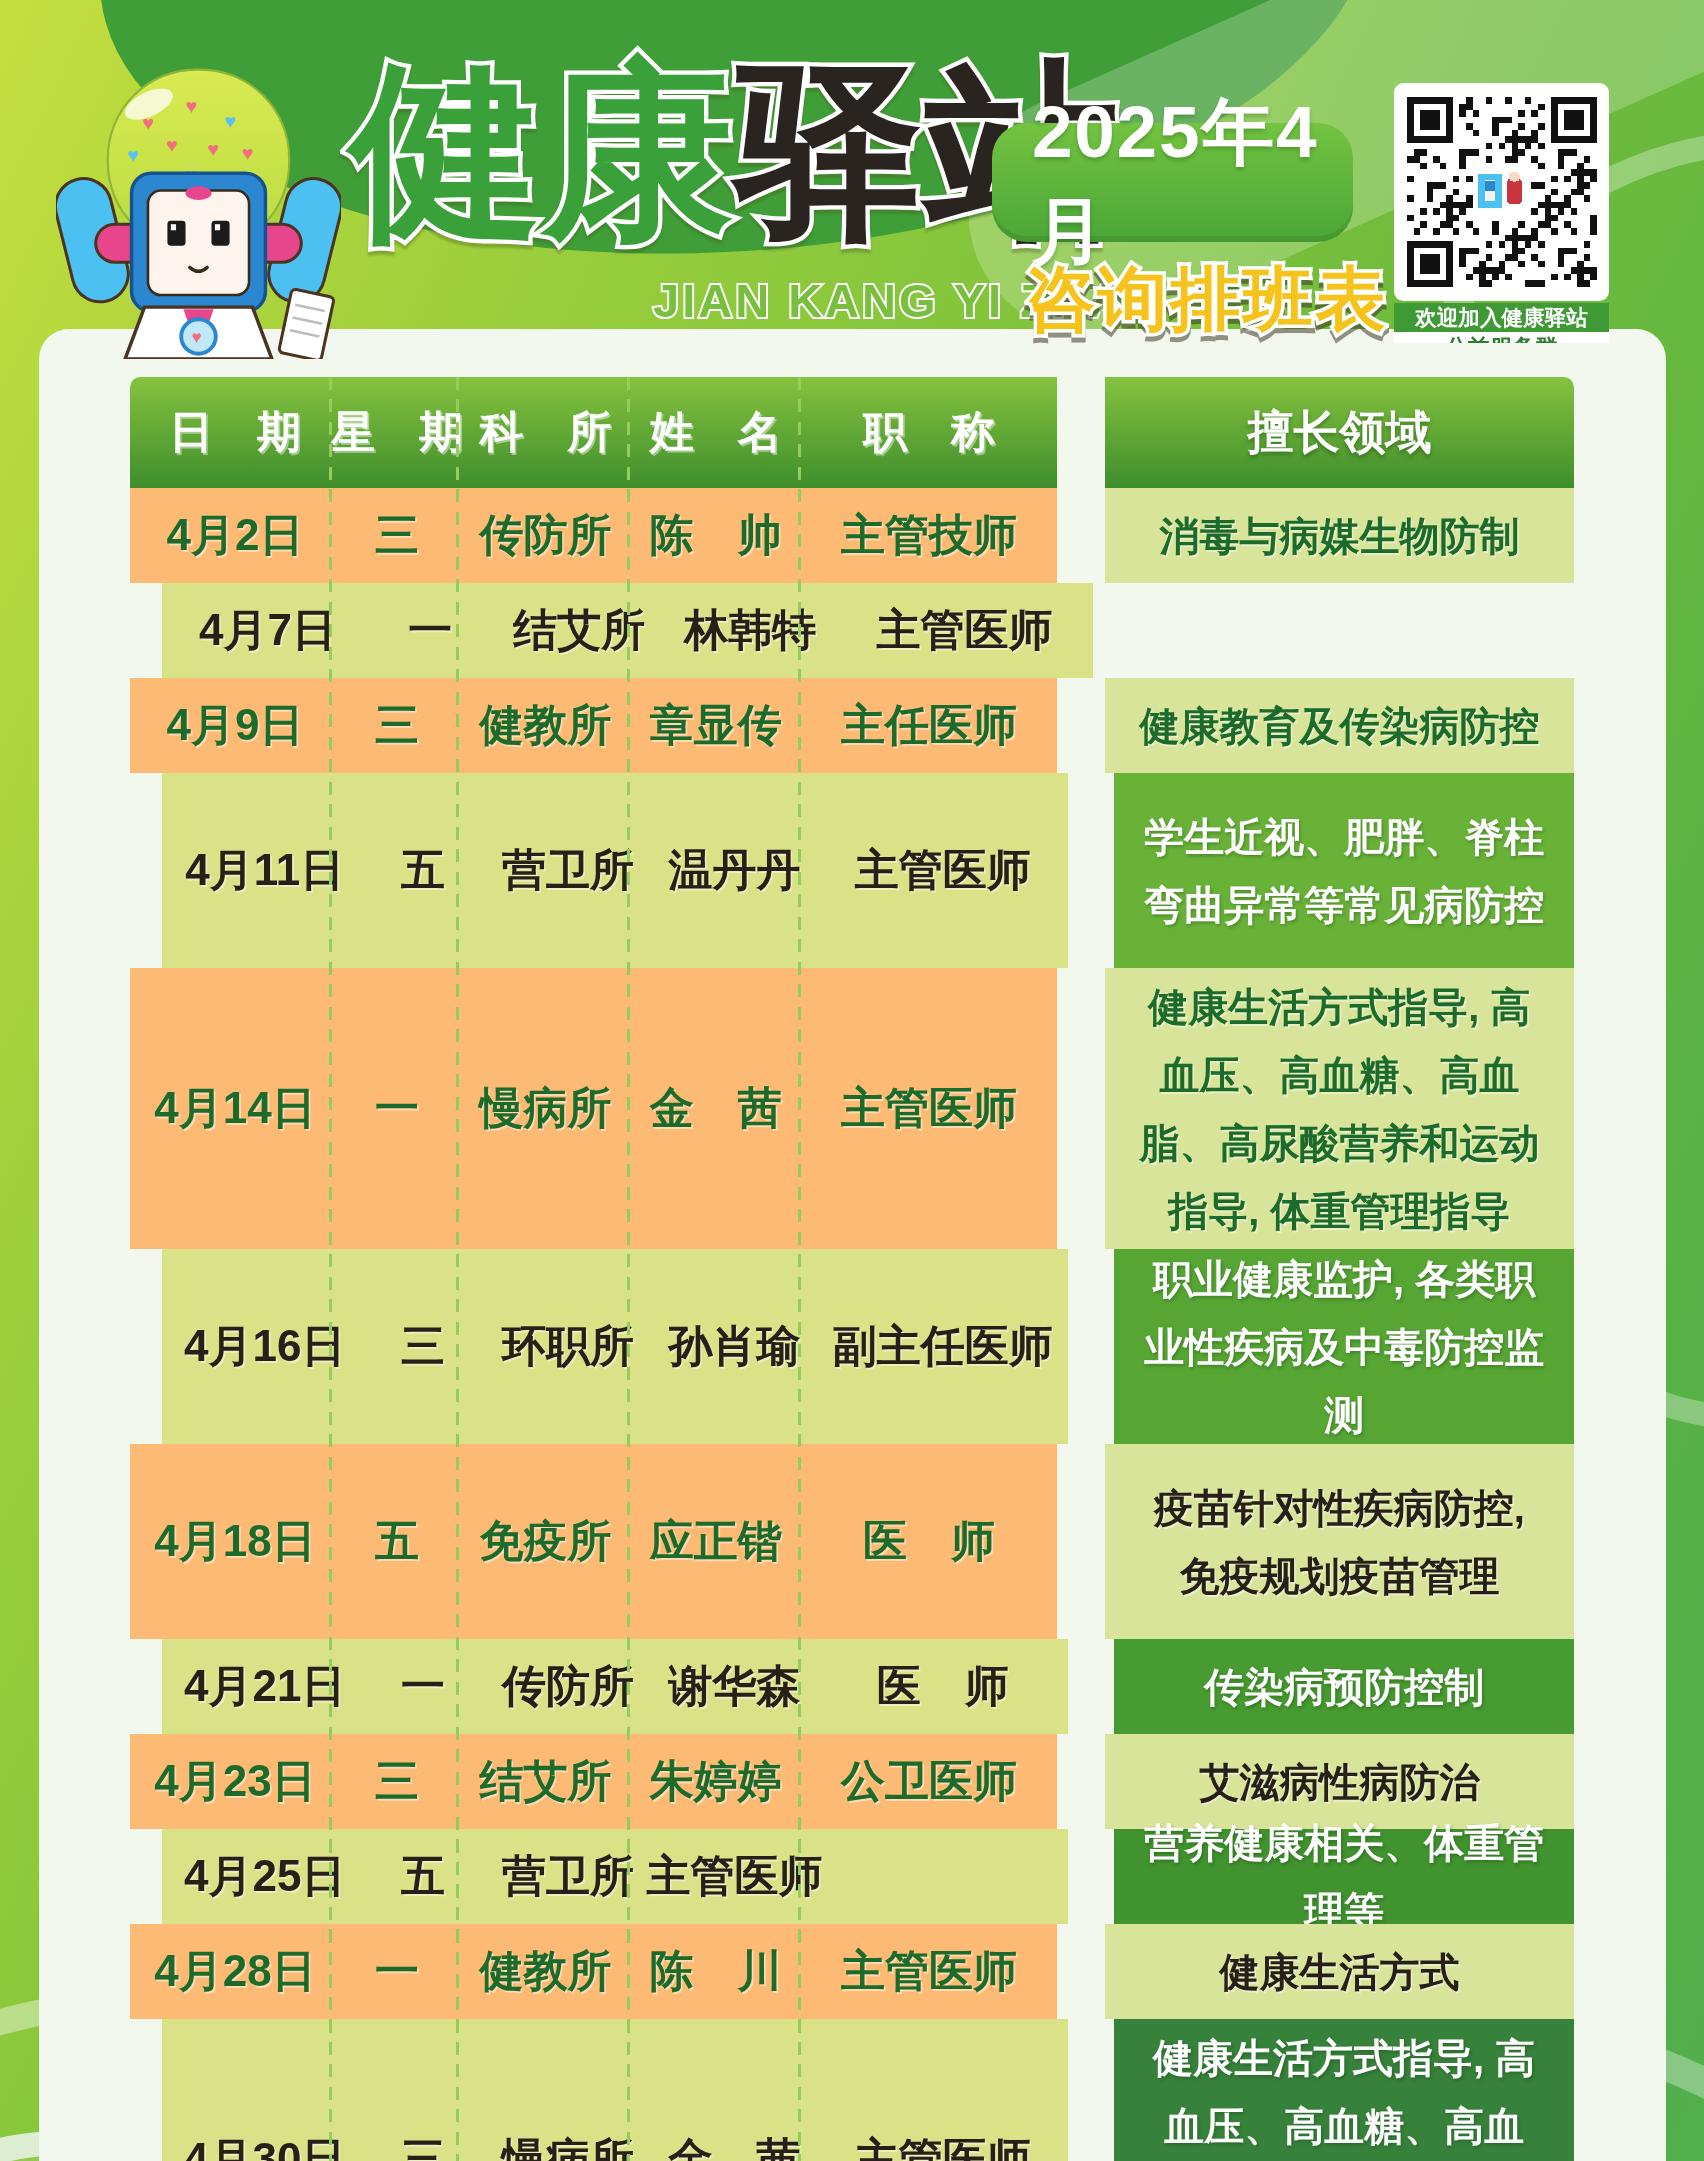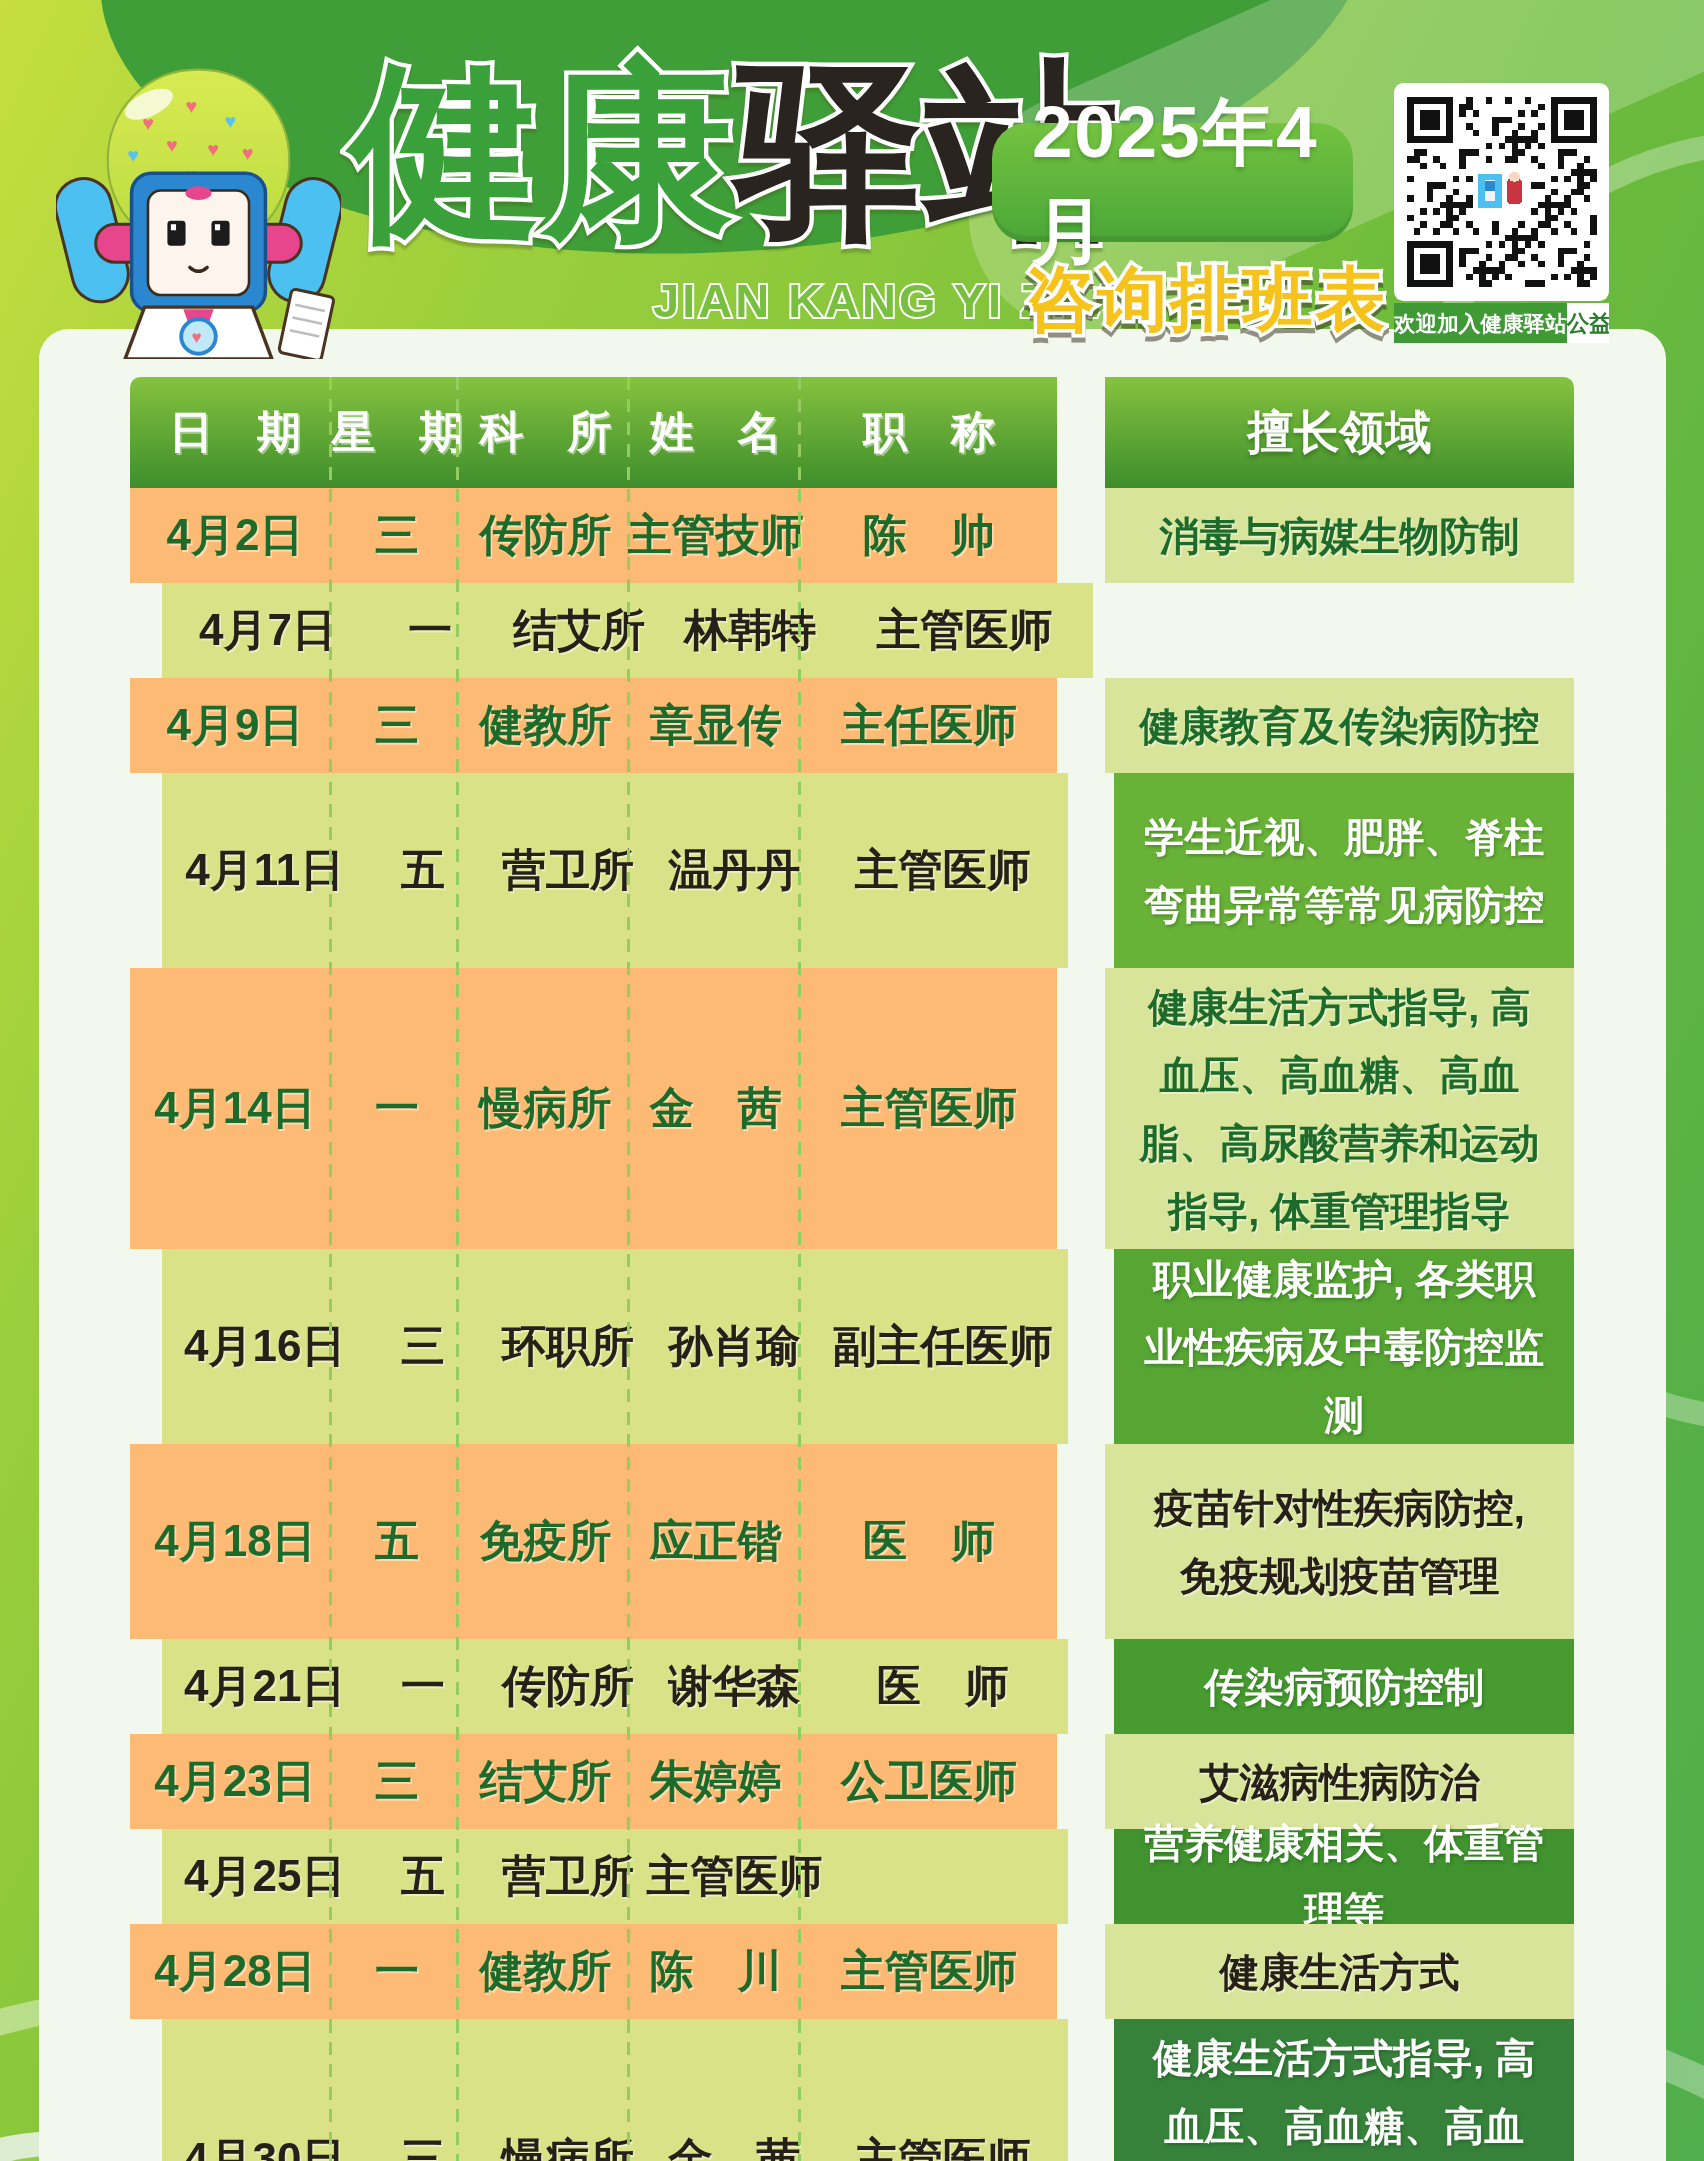--- a/index.html
+++ b/index.html
@@ -40,21 +40,21 @@
     box-shadow:inset 0 -6px 0 rgba(0,0,0,.08);}
   .badge-text{color:#ffffff;font-weight:900;font-size:73px;letter-spacing:1.7px;
     text-shadow:0 2.6px 4.3px rgba(0,60,0,.25);padding-left:40px;}
   .subtitle{position:absolute;left:964px;top:253px;width:424px;text-align:right;
     font-weight:900;font-size:70px;letter-spacing:2.6px;color:#f5c31b;white-space:nowrap;
     -webkit-text-stroke:7px #ffffff;paint-order:stroke fill;
     filter:drop-shadow(0 5.2px 0 rgba(62,57,40,.55));}
   .qr-box{position:absolute;left:1394px;top:83px;width:215px;height:218px;border-radius:9.5px;
     background:#ffffff;display:flex;align-items:center;justify-content:center;}
   .qr-box svg{width:190px;height:190px;}
-  .qr-strip{position:absolute;left:1394px;top:303px;width:215px;height:40px;display:flex;overflow:hidden;}
+  .qr-strip{position:absolute;left:1394px;top:303px;width:215px;height:40px;display:flex;overflow:hidden;flex-direction:column;}
   .qr-strip-left{flex:1.55;background:#3f9a35;display:flex;align-items:center;justify-content:center;}
   .qr-strip-left span{color:#fff;font-weight:bold;font-size:21.6px;white-space:nowrap;}
   .qr-strip-right{flex:1;background:#ffffff;display:flex;align-items:center;justify-content:center;}
   .qr-strip-right span{color:#2e7d32;font-weight:900;font-size:22.5px;white-space:nowrap;}
 
   
   .panel{position:absolute;left:39px;top:329px;width:1627px;height:2019px;border-radius:30px;
     background:#f3f8ee;z-index:3;}
   .table{position:absolute;left:91px;top:48px;width:1444px;}
   .row{display:flex;}
@@ -115,22 +115,22 @@
         <div class="right header-right hh">
           <span class="header-cell">擅长领域</span>
         </div>
       </div>
 
       <div class="row">
     <div class="left h1 bg-light txt-green">
       <div class="cell">4月2日</div>
       <div class="cell">三</div>
       <div class="cell">传防所</div>
+      <div class="cell">陈　帅</div>
       <div class="cell">主管技师</div>
-      <div class="cell">陈　帅</div>
     </div>
     <div class="gutter"></div>
     <div class="right h1 bg-exlight txt-green">
       <span class="extext">消毒与病媒生物防制</span>
     </div>
   </div>
         <div class="row">
     <div class="left h1 bg-yellow txt-dark">
       <div class="cell">4月7日</div>
       <div class="cell">一</div>

